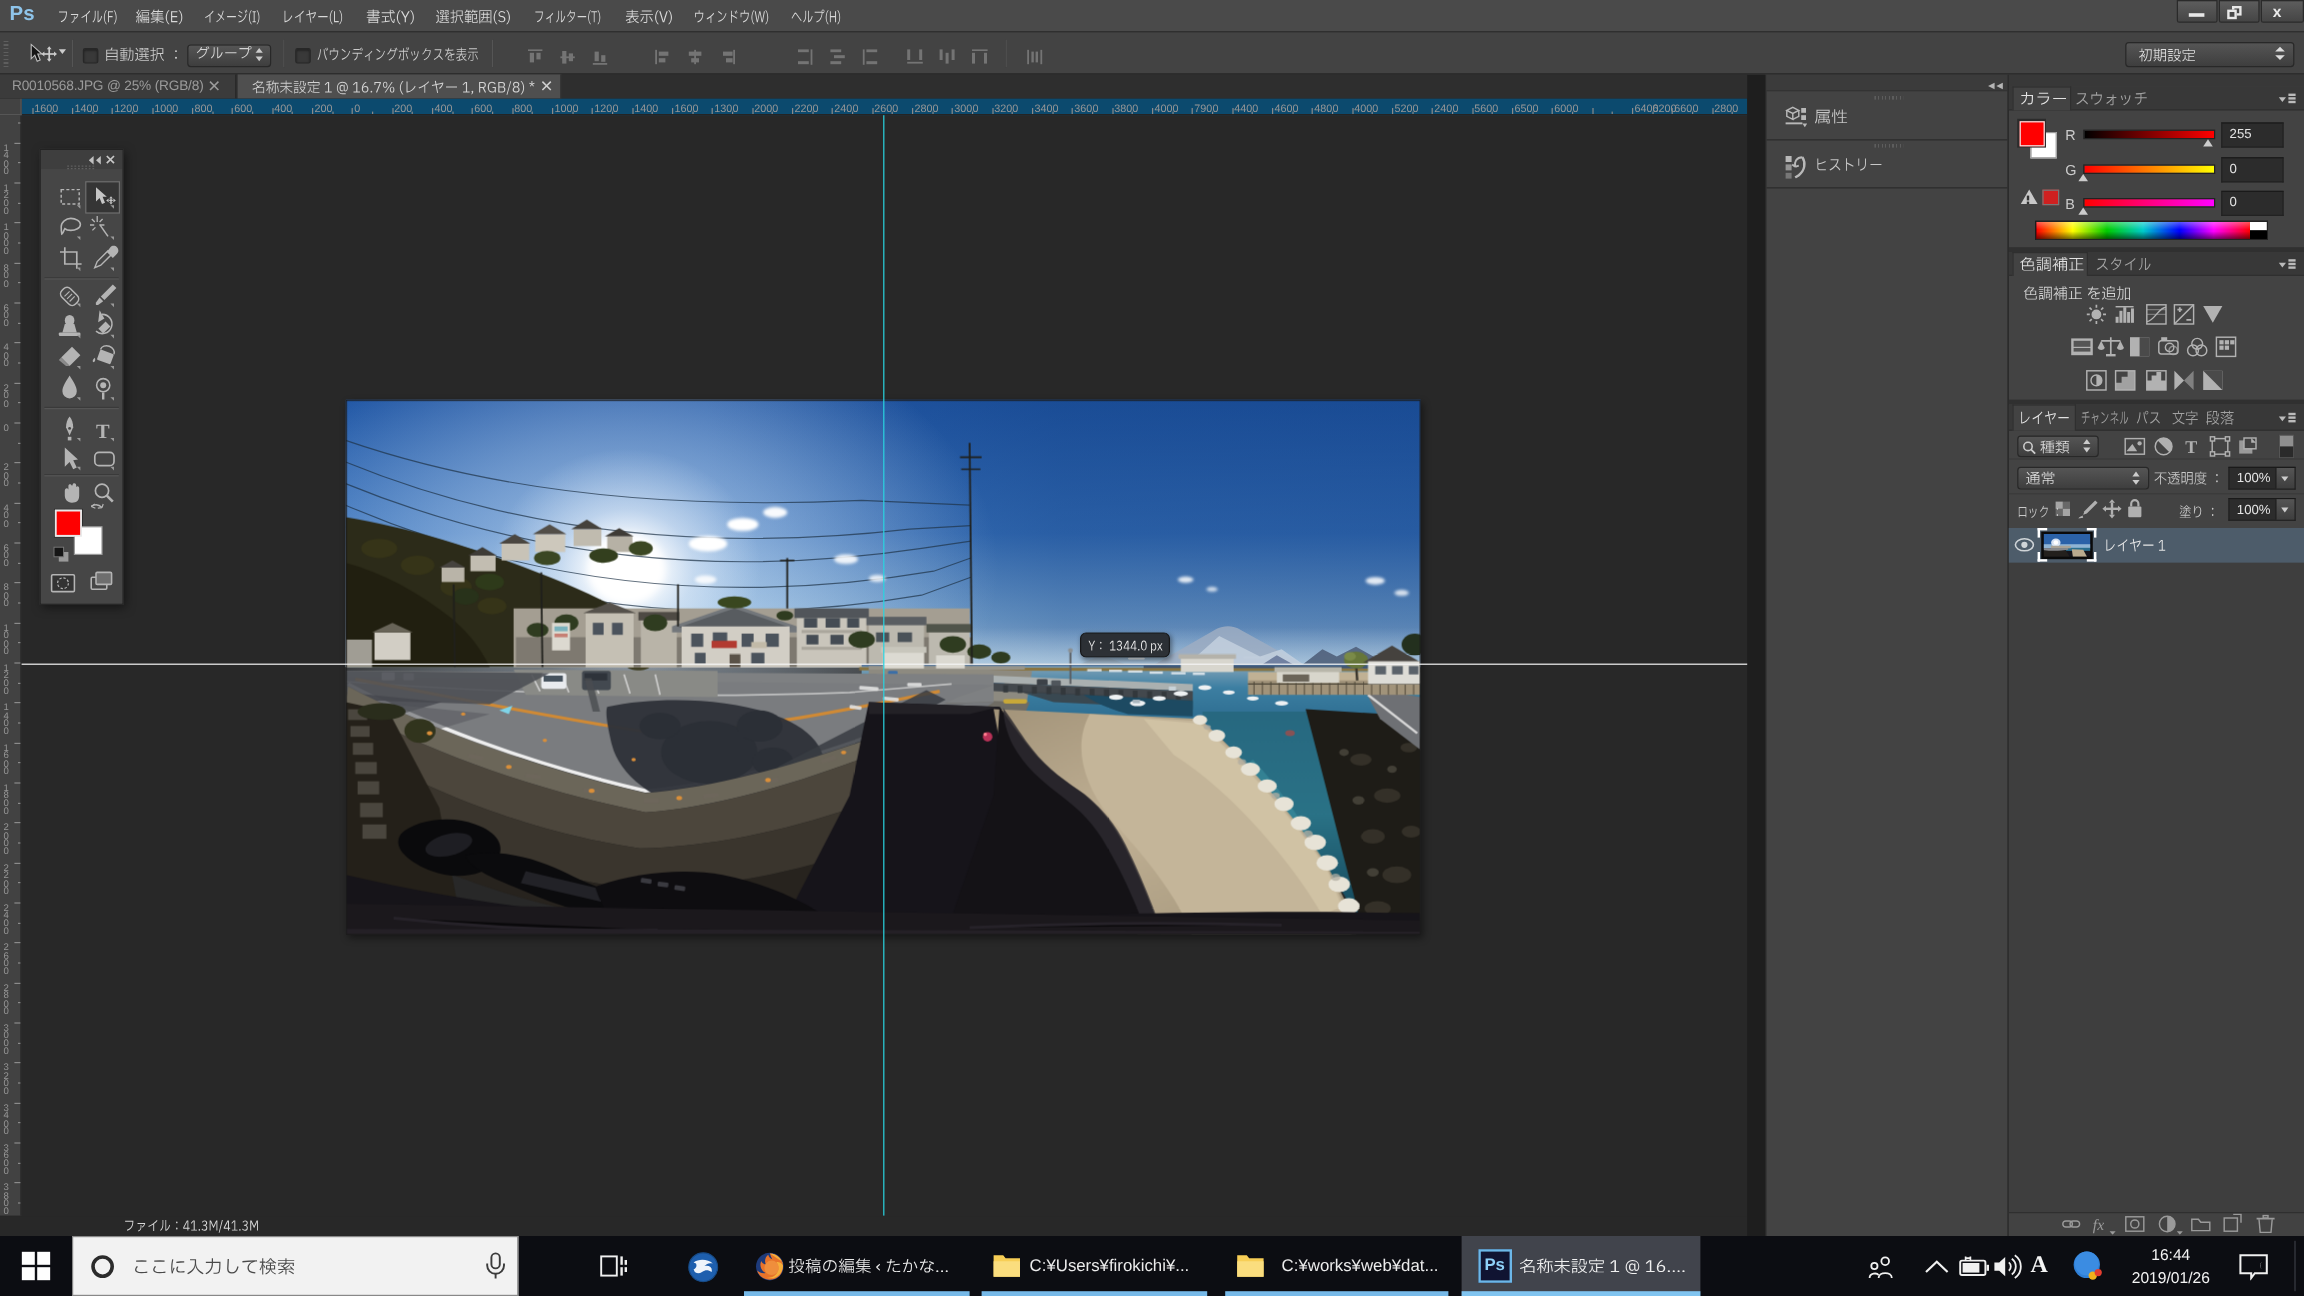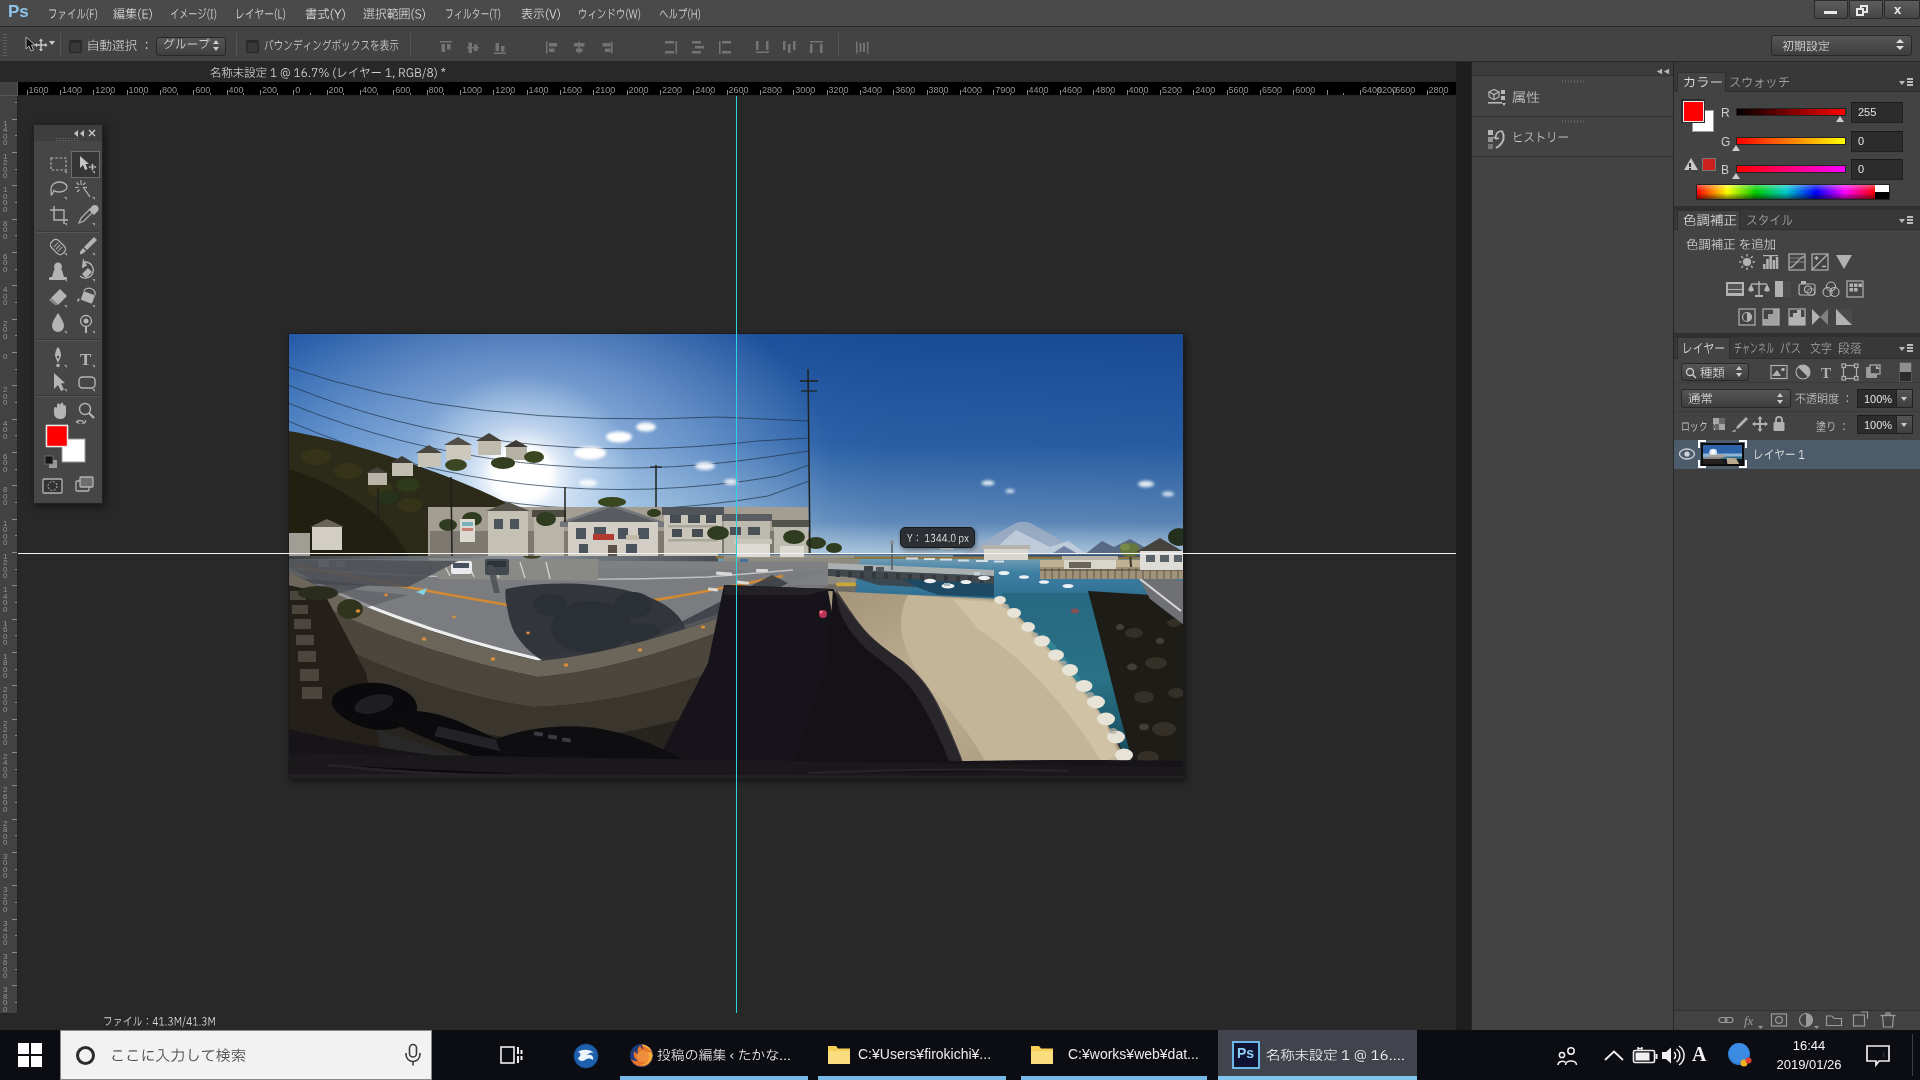--- a/index.html
+++ b/index.html
@@ -517,21 +517,21 @@
 <rect x="0.5" y="0.5" width="895" height="445" fill="none" stroke="#1c1c1c"></rect>
 </svg>
 
 </div>
 
 <div class="abs" style="left:18px;top:553px;width:1438px;height:1px;background:#f4f4f4"></div>
 <div class="abs" style="left:736px;top:96px;width:1px;height:917px;background:#2ad4e0"></div>
 
 <div class="abs" style="left:900px;top:527px;width:75px;height:21px;background:rgba(38,40,44,.94);border:1px solid #17181a;border-radius:5px;box-shadow:1px 2px 4px rgba(0,0,0,.4)"></div>
 
-<div class="abs" id="hruler" style="left:18px;top:82px;width:1438px;height:14px;background:#000000;border-bottom:1px solid #242424;overflow:hidden">
+<div class="abs" id="hruler" style="left:18px;top:82px;width:1438px;height:14px;background:#0c4a6e;border-bottom:1px solid #242424;overflow:hidden">
       <div class="tick" style="left:8.6px;top:8px;height:6px"></div>
 <div class="num" style="left:10.6px;top:2.5px">1600</div>
 <div class="tick" style="left:25.3px;top:11px;height:3px"></div>
 <div class="tick" style="left:42.0px;top:8px;height:6px"></div>
 <div class="num" style="left:44.0px;top:2.5px">1400</div>
 <div class="tick" style="left:58.6px;top:11px;height:3px"></div>
 <div class="tick" style="left:75.3px;top:8px;height:6px"></div>
 <div class="num" style="left:77.3px;top:2.5px">1200</div>
 <div class="tick" style="left:92.0px;top:11px;height:3px"></div>
 <div class="tick" style="left:108.6px;top:8px;height:6px"></div>
@@ -570,21 +570,21 @@
 <div class="tick" style="left:475.3px;top:8px;height:6px"></div>
 <div class="num" style="left:477.3px;top:2.5px">1200</div>
 <div class="tick" style="left:492.0px;top:11px;height:3px"></div>
 <div class="tick" style="left:508.6px;top:8px;height:6px"></div>
 <div class="num" style="left:510.6px;top:2.5px">1400</div>
 <div class="tick" style="left:525.3px;top:11px;height:3px"></div>
 <div class="tick" style="left:542.0px;top:8px;height:6px"></div>
 <div class="num" style="left:544.0px;top:2.5px">1600</div>
 <div class="tick" style="left:558.6px;top:11px;height:3px"></div>
 <div class="tick" style="left:575.3px;top:8px;height:6px"></div>
-<div class="num" style="left:577.3px;top:2.5px">2100</div>
+<div class="num" style="left:577.3px;top:2.5px">1300</div>
 <div class="tick" style="left:592.0px;top:11px;height:3px"></div>
 <div class="tick" style="left:608.6px;top:8px;height:6px"></div>
 <div class="num" style="left:610.6px;top:2.5px">2000</div>
 <div class="tick" style="left:625.3px;top:11px;height:3px"></div>
 <div class="tick" style="left:642.0px;top:8px;height:6px"></div>
 <div class="num" style="left:644.0px;top:2.5px">2200</div>
 <div class="tick" style="left:658.6px;top:11px;height:3px"></div>
 <div class="tick" style="left:675.3px;top:8px;height:6px"></div>
 <div class="num" style="left:677.3px;top:2.5px">2400</div>
 <div class="tick" style="left:692.0px;top:11px;height:3px"></div>
@@ -1375,20 +1375,32 @@
 </g>
 </svg>
 
   <div class="sep" style="left:838px"></div>
   <div class="ddown" style="left:1771px;top:8px;width:141px;height:21px">
      <div class="abs" style="right:7px;top:3px;width:0;height:0;border-bottom:4px solid #ddd;border-left:4px solid transparent;border-right:4px solid transparent"></div>
      <div class="abs" style="right:7px;top:10px;width:0;height:0;border-top:4px solid #ddd;border-left:4px solid transparent;border-right:4px solid transparent"></div>
   </div>
 </div>
 
+<div class="abs" id="tabbar" style="left:0;top:62px;width:1456px;height:20px;background:#2e2e2e">
+  <div class="abs" style="left:0;top:0;width:197px;height:20px;background:#3b3b3b;border-right:1px solid #262626;color:#9b9b9b;font-size:12px">
+    <span style="position:absolute;left:10px;top:3.5px;font-size:11.4px;letter-spacing:-.15px">R0010568.JPG @ 25% (RGB/8)</span>
+    <svg style="position:absolute;left:174px;top:5px" width="9" height="9">
+          <path d="M1,1 L8,8 M8,1 L1,8" stroke="#9b9b9b" stroke-width="1.3"></path>
+        </svg>
+  </div>
+  <div class="abs" style="left:198px;top:0;width:270px;height:20px;background:#4f4f4f;border-right:1px solid #262626"></div>
+  <svg class="abs" style="left:451px;top:5px" width="9" height="9">
+        <path d="M1,1 L8,8 M8,1 L1,8" stroke="#cfcfcf" stroke-width="1.3"></path>
+      </svg>
+</div>
 
 <div class="abs" id="taskbar" style="left:0;top:1030px;width:1920px;height:50px;background:#0c0d12">
 
 <svg class="abs" style="left:18px;top:13px" width="24" height="24" viewBox="0 0 24 24">
  <g fill="#fefefe">
           <rect x="0" y="0" width="11" height="11"></rect>
           <rect x="13" y="0" width="11" height="11"></rect>
           <rect x="0" y="13" width="11" height="11"></rect>
           <rect x="13" y="13" width="11" height="11"></rect>
         </g>

